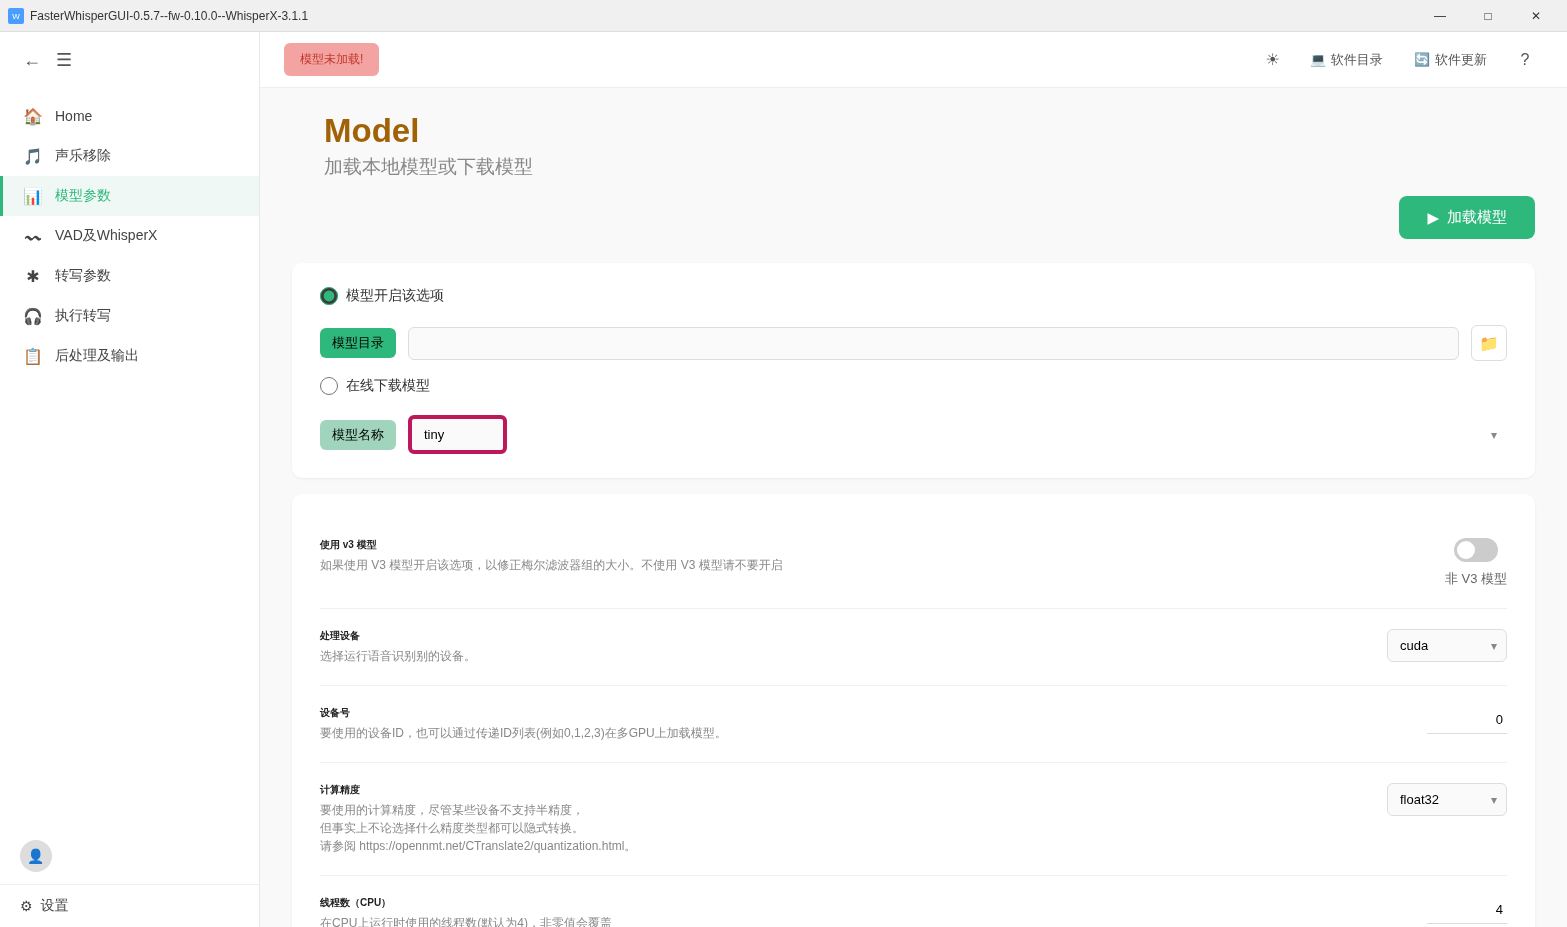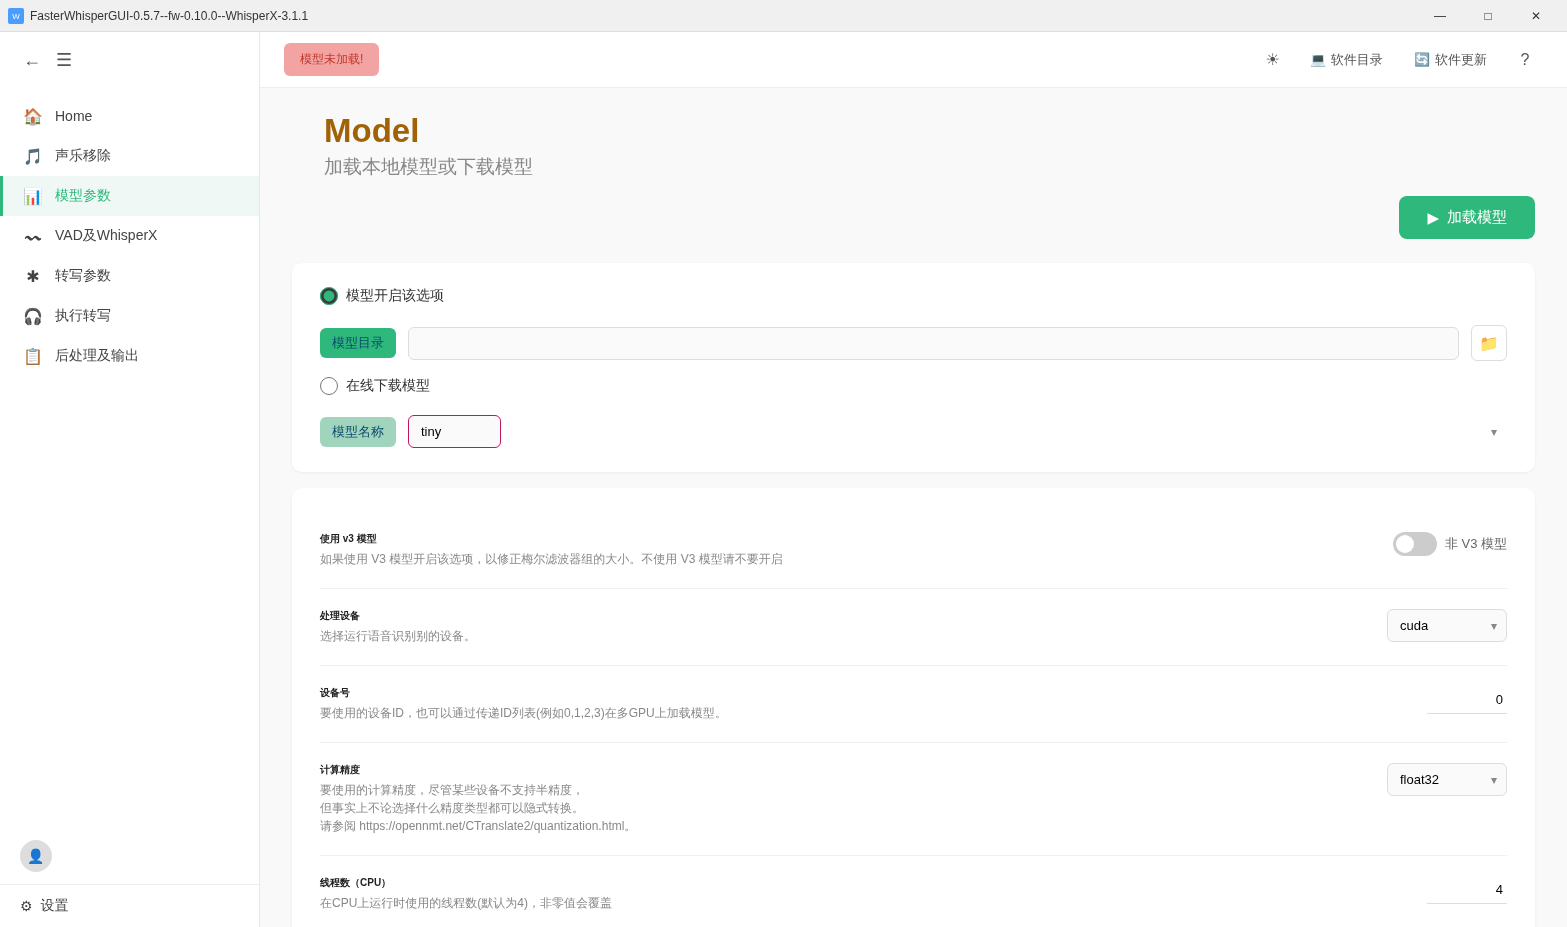--- a/index.html
+++ b/index.html
@@ -278,21 +278,21 @@
       cursor: pointer;
     }
     .field-row {
       display: flex;
       align-items: center;
       gap: 12px;
       margin-top: 4px;
     }
     .field-label {
       background: #2eb87c;
-      color: #0c4a6e;
+      color: #000000;
       padding: 6px 12px;
       border-radius: 6px;
       font-size: 13px;
       white-space: nowrap;
       flex-shrink: 0;
     }
     .field-label.disabled {
       background: #a0d4bc;
     }
     .field-input {
@@ -342,21 +342,21 @@
       position: absolute;
       right: 10px;
       top: 50%;
       transform: translateY(-50%);
       pointer-events: none;
       color: #888;
       font-size: 12px;
     }
     .model-name-select {
       flex: 1;
-      border: 1px solid #be185d;
+      border: 4px solid #be185d;
       border-radius: 6px;
       padding: 8px 32px 8px 12px;
       font-size: 13px;
       background: #fafafa;
       appearance: none;
       cursor: pointer;
       outline: none;
       font-family: inherit;
     }
 
@@ -389,20 +389,21 @@
       align-items: center;
       gap: 8px;
       flex-shrink: 0;
     }
 
     
     .toggle-wrapper {
       display: flex;
       align-items: center;
       gap: 8px;
+      flex-direction: column;
     }
     .toggle {
       position: relative;
       width: 44px;
       height: 24px;
       flex-shrink: 0;
     }
     .toggle input {
       opacity: 0;
       width: 0;

